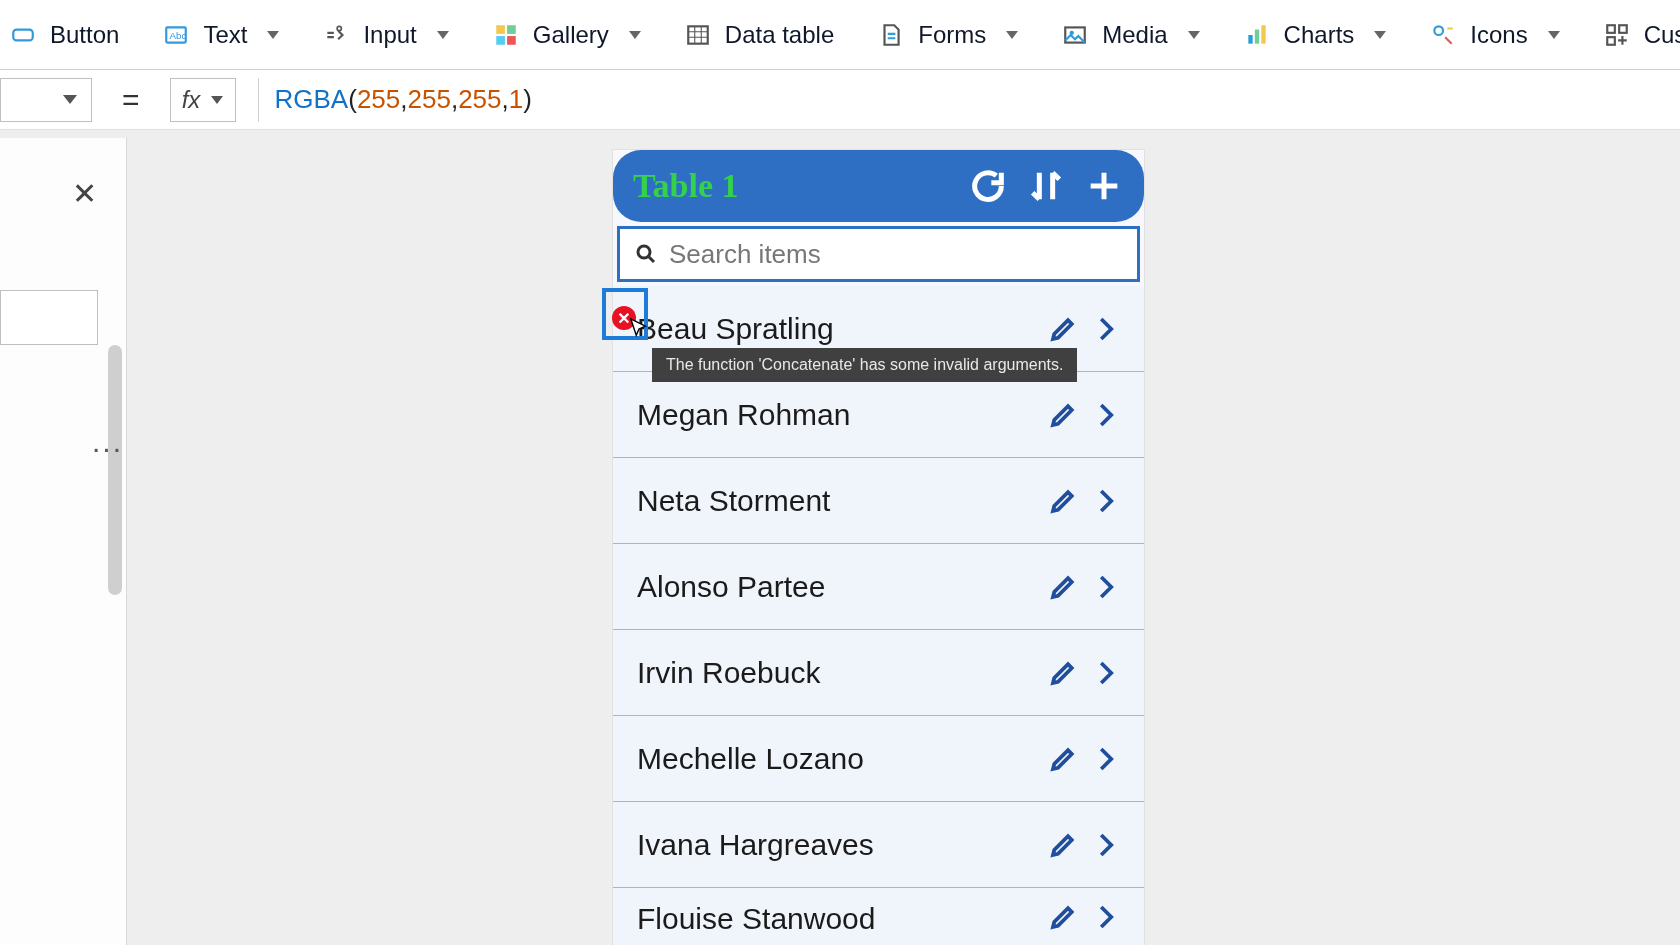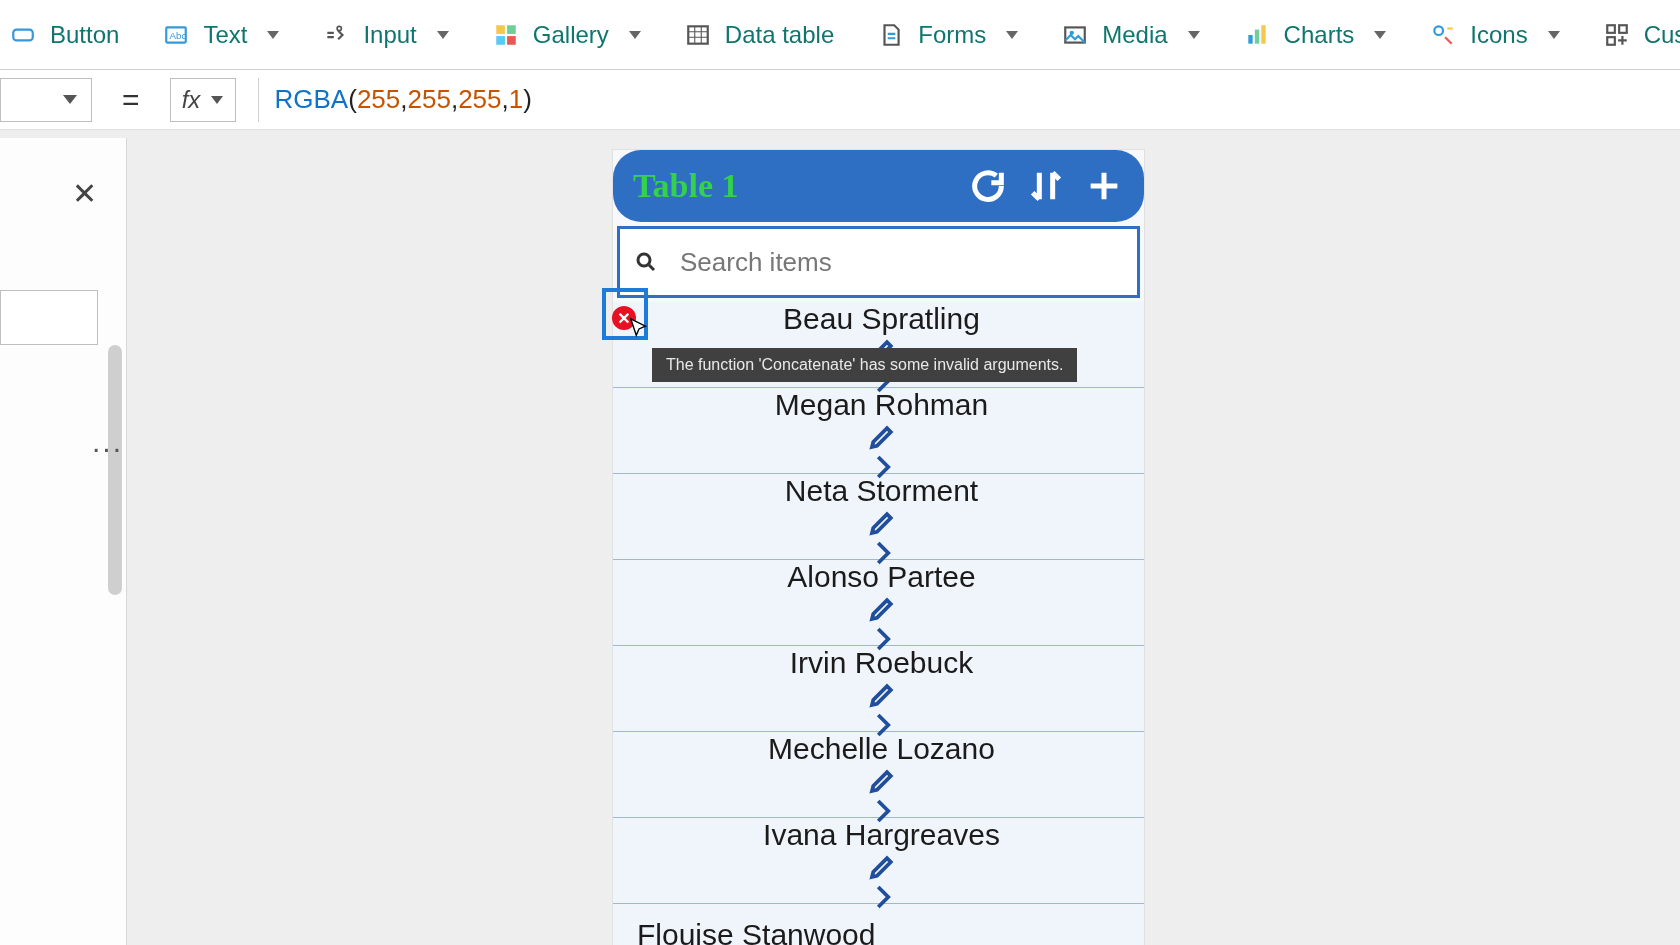--- a/index.html
+++ b/index.html
@@ -7,21 +7,21 @@
 
   
   .ribbon {
     position: absolute; left: 0; right: 0; top: 0; height: 70px;
     background: #ffffff; border-bottom: 1px solid #d0d0d0;
     display: flex; align-items: center; gap: 44px; padding-left: 0;
     overflow: hidden;
   }
   .ribbon-item {
     display: flex; align-items: center; gap: 14px;
-    color: #0f766e; font-size: 24px; cursor: default;
+    color: #0f172a; font-size: 24px; cursor: default;
     white-space: nowrap;
   }
   .ribbon-item svg { width: 26px; height: 26px; }
   .ribbon-chevron {
     width: 0; height: 0; border-left: 6px solid transparent;
     border-right: 6px solid transparent; border-top: 8px solid #666;
     margin-left: 6px;
   }
   .ribbon-first { padding-left: 0; }
   .button-icon-left {
@@ -100,36 +100,35 @@
   }
   .app-title {
     flex:1; color:#34d24b; font-family: "Comic Sans MS","Segoe Script",cursive;
     font-size:34px; font-weight:600;
   }
   .hd-btn { width:40px; height:40px; display:flex; align-items:center;
     justify-content:center; cursor:pointer; }
   .hd-btn svg { stroke:#fff; fill:none; stroke-width:3; }
 
   .search-wrap {
-    margin:4px; height:72px; background:#fff;
+    margin:4px; height:56px; background:#fff;
     border:3px solid #2f6fc3; display:flex; align-items:center;
-    padding:8px 14px; gap:22px;
+    padding:8px 14px; gap:11px;
   }
   .search-wrap svg { width:24px; height:24px; stroke:#333; fill:none; stroke-width:3;}
   .search-wrap input {
     flex:1; border:none; outline:none; font-size:26px; color:#333;
     font-family: "Segoe UI", Arial, sans-serif;
   }
   .search-wrap input::placeholder { color:#777; }
 
   .row {
     height:86px; border-bottom:1px solid #9fb6d9;
     display:flex; align-items:center; padding:0 18px 0 24px;
     background:#f0f4fb;
-    flex-direction:column;
   }
   .row .name { flex:1; font-size:30px; color:#1b1b1b; }
   .row .act { width:42px; display:flex; justify-content:center; }
   .row .act svg { width:30px; height:30px; stroke:#1f4e9c; fill:none; stroke-width:3; }
   .row.last-partial { height:60px; align-items:flex-start; padding-top:14px; overflow:hidden;}
 
   
   .err-sel {
     position:absolute; left:602px; top:288px; width:46px; height:52px;
     border:4px solid #1f7bd8; background:transparent;

